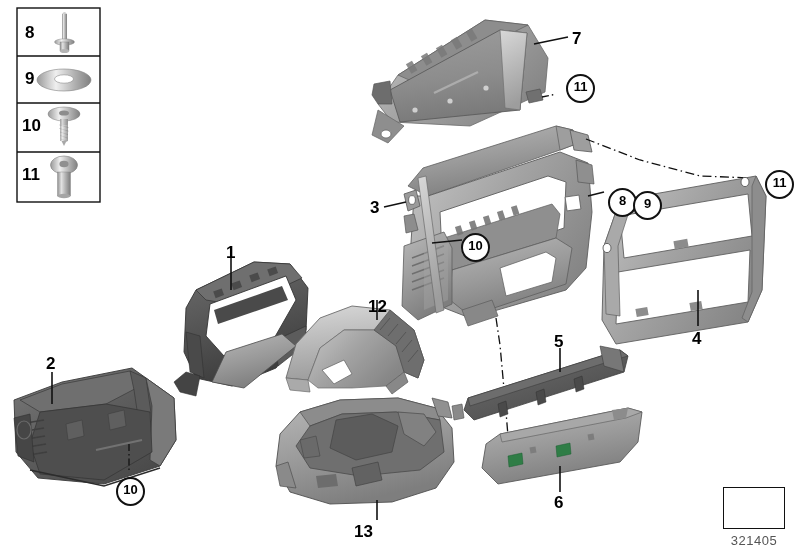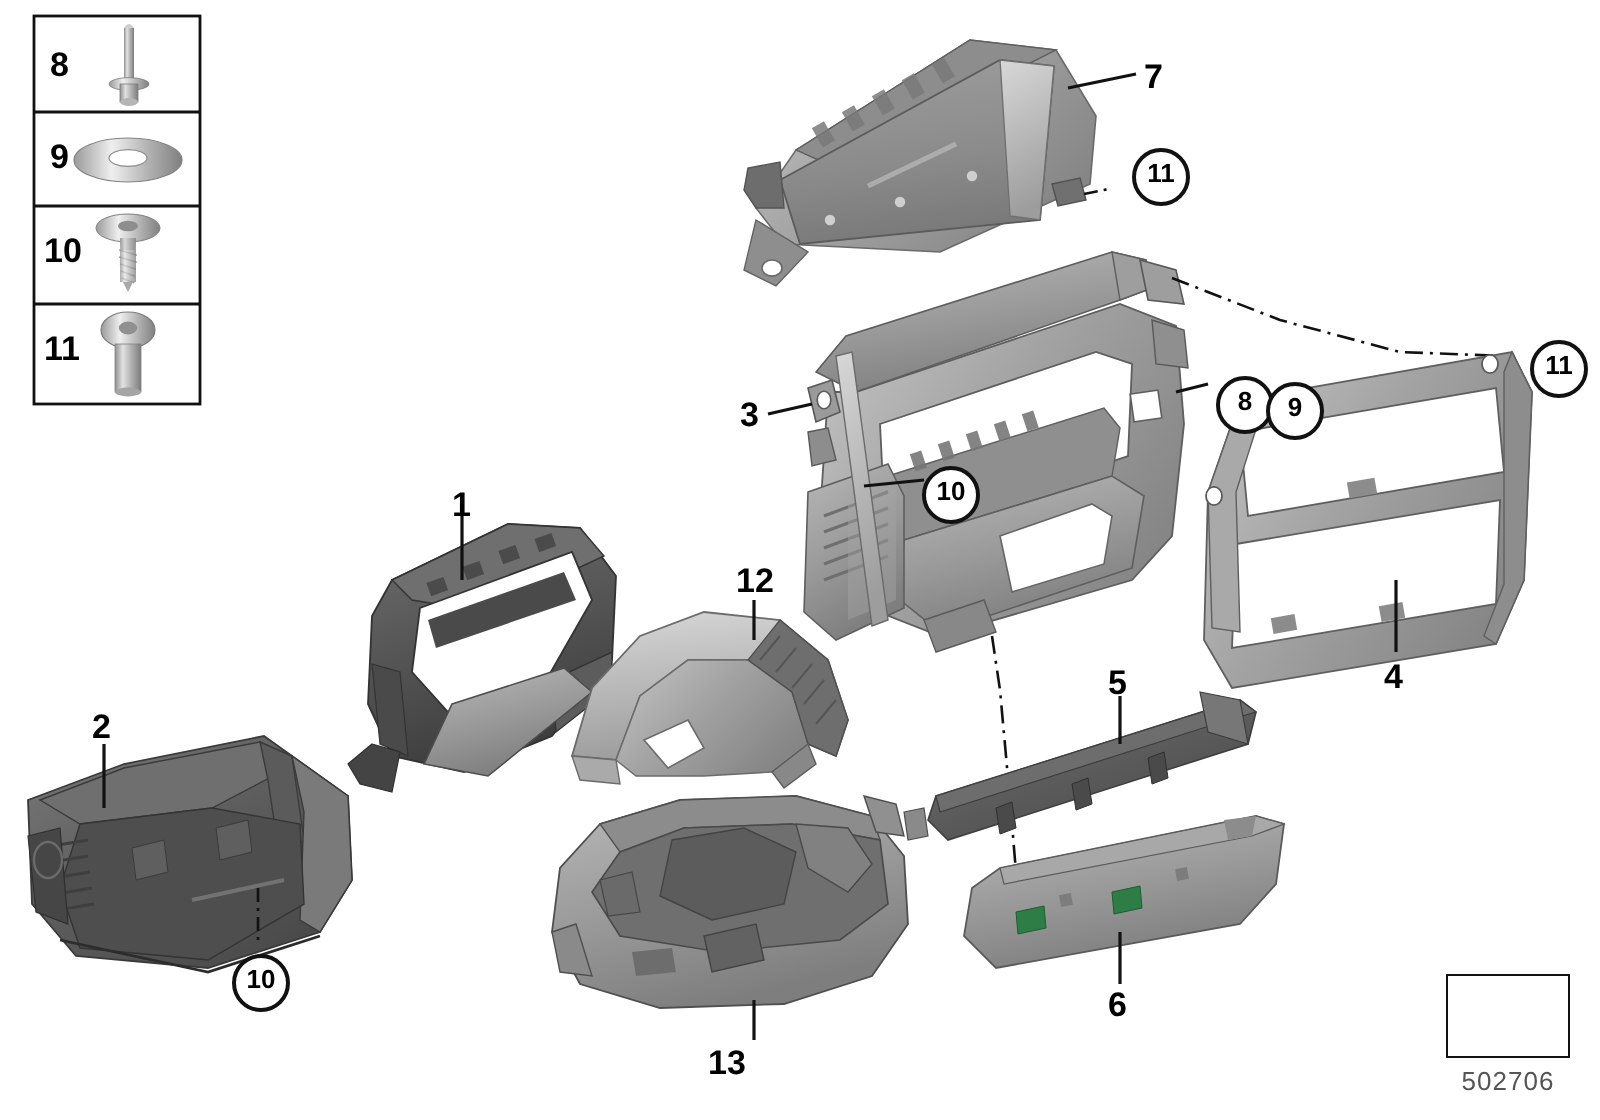--- a/index.html
+++ b/index.html
@@ -317,24 +317,24 @@
 <div class="lgd-num" style="left:22px;top:117px;">10</div>
 <div class="lgd-num" style="left:22px;top:166px;">11</div>
 
 <div class="lbl" style="left:226px;top:244px;">1</div>
 <div class="lbl" style="left:46px;top:355px;">2</div>
 <div class="lbl" style="left:370px;top:199px;">3</div>
 <div class="lbl" style="left:692px;top:330px;">4</div>
 <div class="lbl" style="left:554px;top:333px;">5</div>
 <div class="lbl" style="left:554px;top:494px;">6</div>
 <div class="lbl" style="left:572px;top:30px;">7</div>
-<div class="lbl" style="left:368px;top:282px;">12</div>
+<div class="lbl" style="left:368px;top:298px;">12</div>
 <div class="lbl" style="left:354px;top:523px;">13</div>
 
 <div class="callout" style="left:566px;top:74px;">11</div>
 <div class="callout" style="left:765px;top:170px;">11</div>
 <div class="callout" style="left:608px;top:188px;">8</div>
 <div class="callout" style="left:633px;top:191px;">9</div>
 <div class="callout" style="left:461px;top:233px;">10</div>
 <div class="callout" style="left:116px;top:477px;">10</div>
 
 <div id="idbox"></div>
-<div id="idnum">502706</div>
+<div id="idnum">321405</div>
 
 </body></html>

